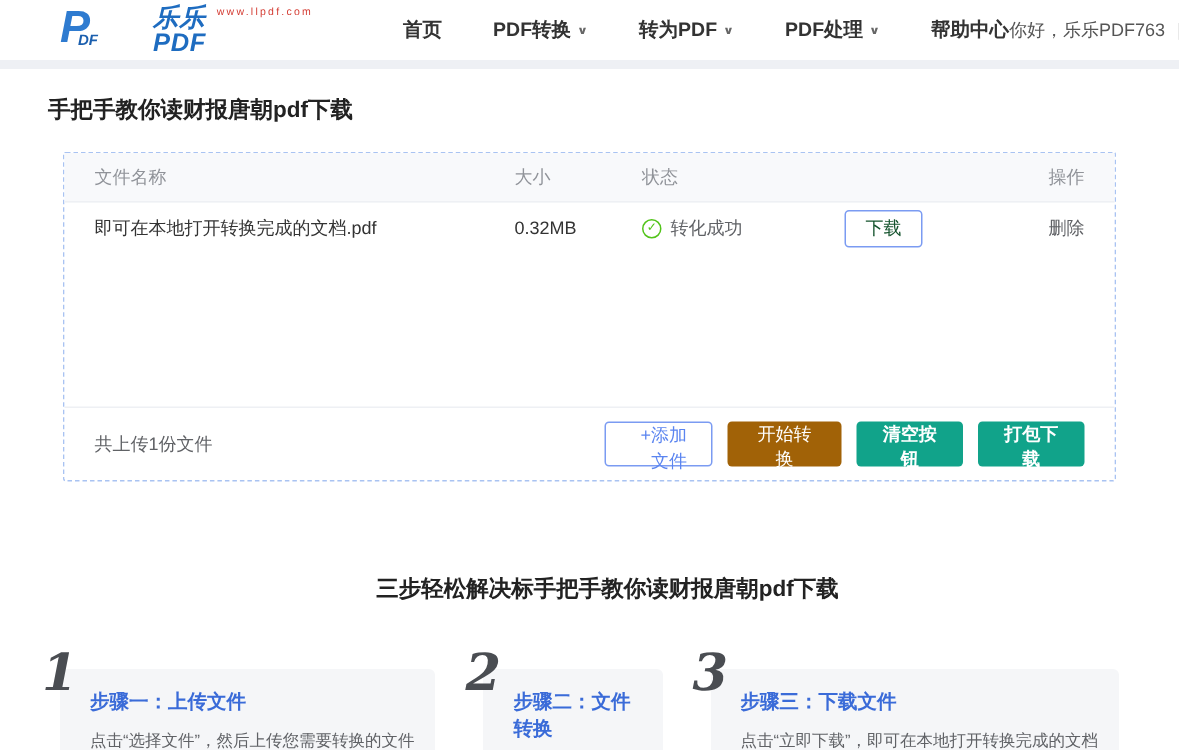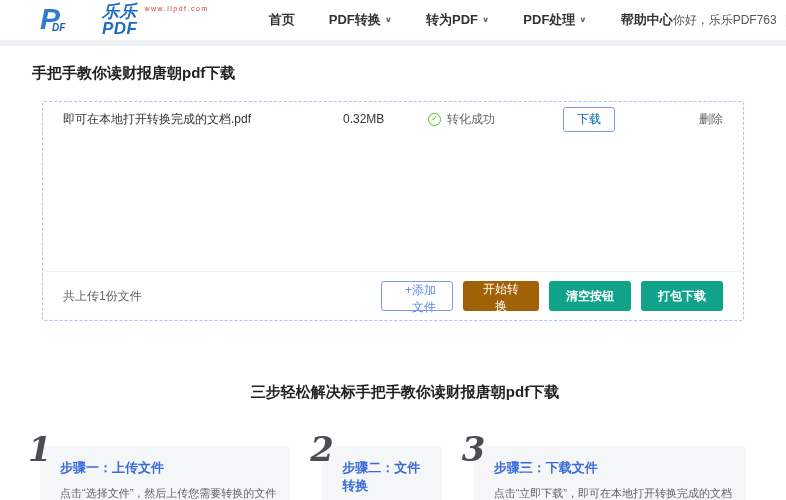--- a/index.html
+++ b/index.html
@@ -30,29 +30,29 @@
   .upload-box { margin: 18px 12px 0; border: 1px dashed #a9c3f2; border-radius: 2px; height: 220px; display: flex; flex-direction: column; background: #fff; }
   .t-header { display: flex; align-items: center; height: 33px; background: #f8f9fb; border-bottom: 1px solid #eef0f4; padding: 0 20px; font-size: 12px; color: #909399; }
   .t-row { display: flex; align-items: center; height: 34px; padding: 0 20px; font-size: 12px; color: #333; }
   .col-name { flex: 1; text-align: left; }
   .col-size { width: 85px; text-align: left; }
   .col-status { width: 135px; text-align: left; display: flex; align-items: center; gap: 6px; }
   .col-action { width: 160px; display: flex; align-items: center; justify-content: space-between; }
   .t-header .col-action { justify-content: flex-end; }
   .check-circle { display: inline-flex; align-items: center; justify-content: center; width: 13px; height: 13px; border: 1px solid #52c41a; border-radius: 50%; color: #52c41a; font-size: 8px; line-height: 1; }
   .status-text { color: #606266; }
-  .dl-btn { border: 1px solid #7b9bf2; color: #0369a1; background: #fff; font-size: 12px; border-radius: 3px; padding: 3px 13px; cursor: pointer; font-family: inherit; }
+  .dl-btn { border: 1px solid #7b9bf2; color: #14532d; background: #fff; font-size: 12px; border-radius: 3px; padding: 3px 13px; cursor: pointer; font-family: inherit; }
   .del-link { color: #606266; cursor: pointer; }
   .t-spacer { flex: 1; }
   .t-footer { display: flex; align-items: center; border-top: 1px solid #eef0f4; padding: 9px 20px; gap: 10px; }
   .summary { font-size: 12px; color: #606266; margin-right: auto; }
   .btn { height: 30px; font-size: 12px; border-radius: 3px; cursor: pointer; font-family: inherit; border: none; color: #fff; padding: 0 16px; }
   .btn-add { background: #fff; border: 1px solid #7b9bf2; color: #5b85f0; width: 72px; text-align: right; }
   .btn-start { background: #a16207; width: 76px; }
-  .btn-teal { background: #11a38a; width: 82px; font-weight: bold; }
+  .btn-teal { background: #11a38a; width: 71px; font-weight: bold; }
 
   
   .steps-section { padding-top: 38px; background: #fff; }
   .steps-title { text-align: center; font-size: 15px; font-weight: bold; color: #222; margin-left: 24px; }
   .steps-row { display: flex; gap: 32px; padding: 0 40px; margin-top: 44px; }
   .step-card { flex: 1; background: #f5f6f8; border-radius: 4px; padding: 13px 14px 14px 20px; position: relative; }
   .step-num { position: absolute; top: -17px; left: -12px; font-size: 34px; font-weight: bold; font-style: italic; color: #4a4d52; font-family: "DejaVu Serif", serif; }
   .step-title { font-size: 13px; font-weight: bold; color: #3a6bd8; }
   .step-desc { font-size: 11px; color: #606266; margin-top: 9px; white-space: nowrap; }
 </style>
@@ -100,20 +100,26 @@
 
   </div>
 </div>
 
 <div class="band"></div>
 
 <div class="main">
   <div class="page-title">手把手教你读财报唐朝pdf下载</div>
 
   <div class="upload-box">
+    <div class="t-header">
+      <div class="col-name">文件名称</div>
+      <div class="col-size">大小</div>
+      <div class="col-status">状态</div>
+      <div class="col-action">操作</div>
+    </div>
 
     <div class="t-row">
       <div class="col-name">即可在本地打开转换完成的文档.pdf</div>
       <div class="col-size">0.32MB</div>
       <div class="col-status">
         <span class="check-circle">✓</span>
         <span class="status-text">转化成功</span>
       </div>
       <div class="col-action">
         <button class="dl-btn">下载</button>

